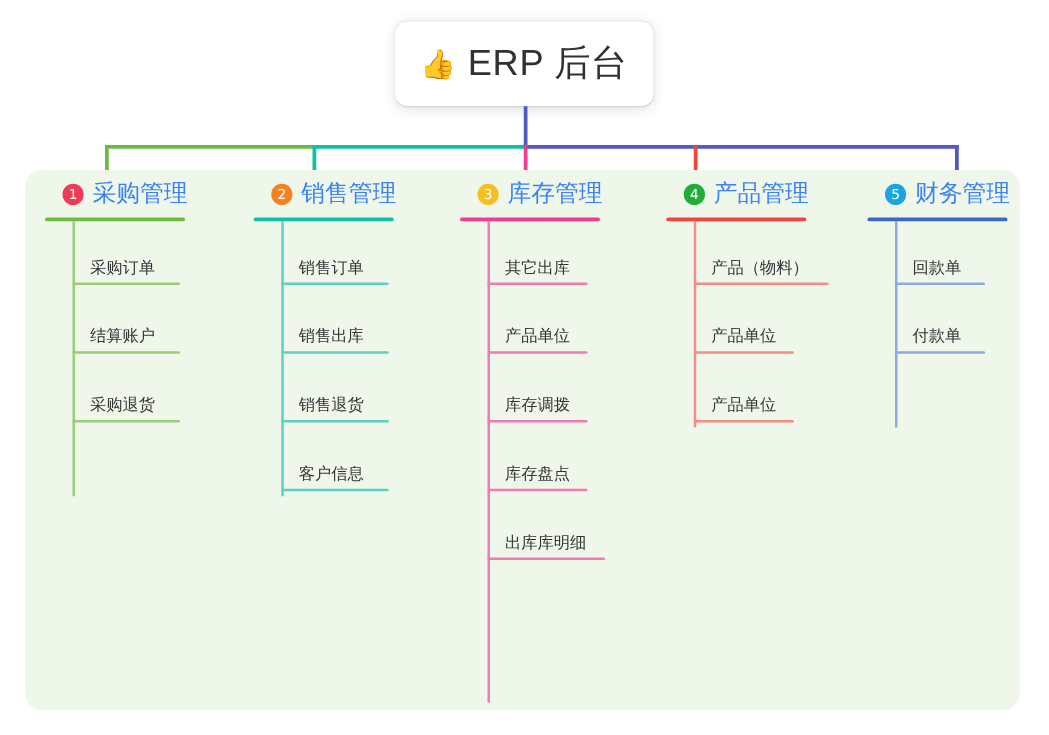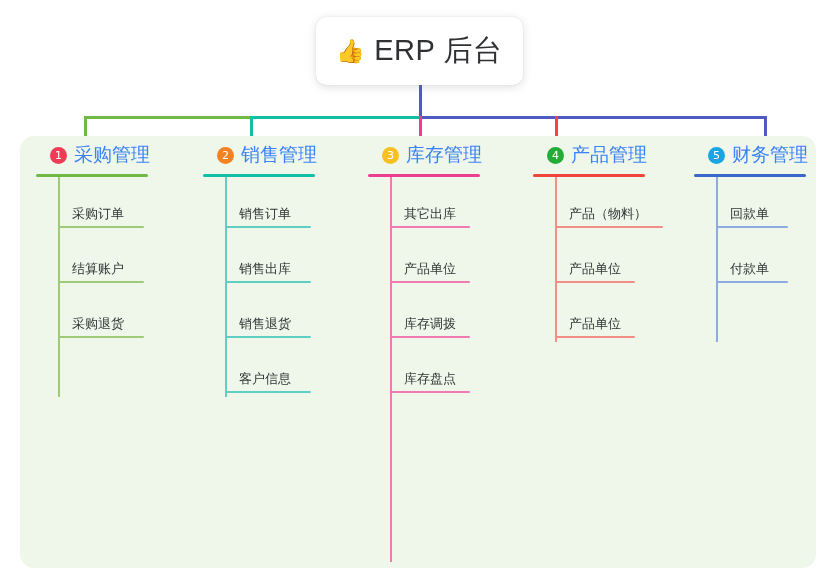--- a/index.html
+++ b/index.html
@@ -218,20 +218,24 @@
         <span class="item-rule" style="width:80px; background:#ef7ab4;"></span>
       </div>
       <div class="item">
         <span class="item-label">库存调拨</span>
         <span class="item-rule" style="width:80px; background:#ef7ab4;"></span>
       </div>
       <div class="item">
         <span class="item-label">库存盘点</span>
         <span class="item-rule" style="width:80px; background:#ef7ab4;"></span>
       </div>
+      <div class="item">
+        <span class="item-label">出库库明细</span>
+        <span class="item-rule" style="width:94px; background:#ef7ab4;"></span>
+      </div>
     </div>
   </div>
 
   <div class="column" style="left:533px;">
     <div class="col-head">
       <span class="badge" style="background:#22ac38;">4</span>
       <span class="col-title">产品管理</span>
     </div>
     <div class="head-rule" style="width:112px; background:#f0453a;"></div>
     <div class="items">

